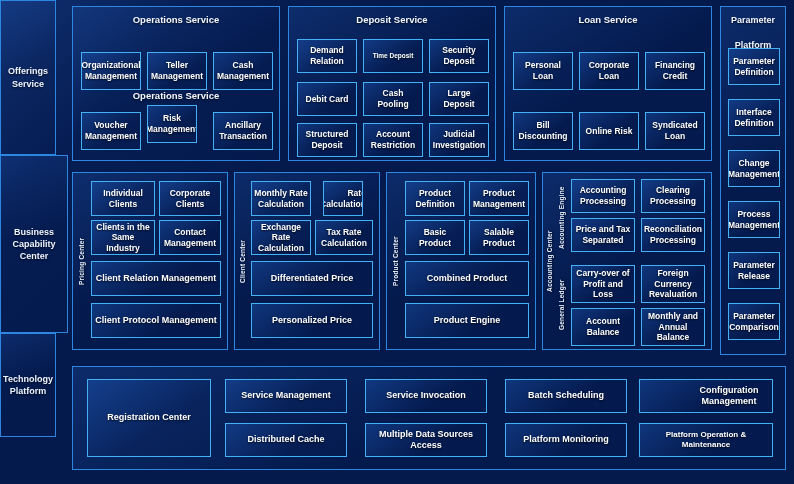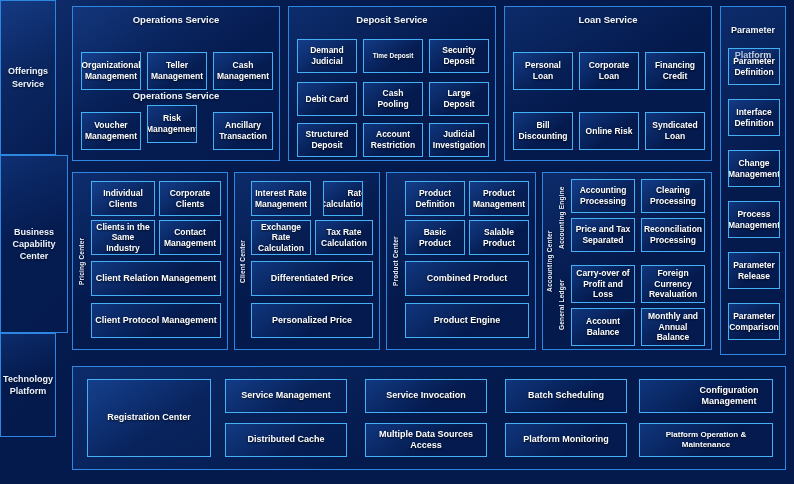--- a/index.html
+++ b/index.html
@@ -76,21 +76,21 @@
     <div class="card" style="position:absolute;left:74px;top:45px;width:60px;height:38px;">Teller Management</div>
     <div class="card" style="position:absolute;left:140px;top:45px;width:60px;height:38px;">Cash Management</div>
     <div style="position:absolute;left:0;top:83px;width:100%;text-align:center;color:#f2f7ff;font-size:9.5px;font-weight:bold;text-shadow:0 1px 2px rgba(0,0,0,.7);">Operations Service</div>
     <div class="card" style="position:absolute;left:8px;top:105px;width:60px;height:38px;">Voucher Management</div>
     <div class="card" style="position:absolute;left:74px;top:98px;width:50px;height:38px;">Risk Management</div>
     <div class="card" style="position:absolute;left:140px;top:105px;width:60px;height:38px;">Ancillary Transaction</div>
   </div>
 
   <div class="panel" style="position:absolute;left:288px;top:6px;width:208px;height:155px;">
     <div class="panel-title">Deposit Service</div>
-    <div class="card" style="position:absolute;left:8px;top:32px;width:60px;height:34px;">Demand Judicial</div>
+    <div class="card" style="position:absolute;left:8px;top:32px;width:60px;height:34px;">Demand Relation</div>
     <div class="card tiny" style="position:absolute;left:74px;top:32px;width:60px;height:34px;">Time Deposit</div>
     <div class="card" style="position:absolute;left:140px;top:32px;width:60px;height:34px;">Security Deposit</div>
     <div class="card" style="position:absolute;left:8px;top:75px;width:60px;height:34px;">Debit Card</div>
     <div class="card" style="position:absolute;left:74px;top:75px;width:60px;height:34px;">Cash Pooling</div>
     <div class="card" style="position:absolute;left:140px;top:75px;width:60px;height:34px;">Large Deposit</div>
     <div class="card" style="position:absolute;left:8px;top:116px;width:60px;height:34px;">Structured Deposit</div>
     <div class="card" style="position:absolute;left:74px;top:116px;width:60px;height:34px;">Account Restriction</div>
     <div class="card" style="position:absolute;left:140px;top:116px;width:60px;height:34px;">Judicial Investigation</div>
   </div>
 
@@ -98,21 +98,21 @@
     <div class="panel-title">Loan Service</div>
     <div class="card" style="position:absolute;left:8px;top:45px;width:60px;height:38px;">Personal Loan</div>
     <div class="card" style="position:absolute;left:74px;top:45px;width:60px;height:38px;">Corporate Loan</div>
     <div class="card" style="position:absolute;left:140px;top:45px;width:60px;height:38px;">Financing Credit</div>
     <div class="card" style="position:absolute;left:8px;top:105px;width:60px;height:38px;">Bill Discounting</div>
     <div class="card" style="position:absolute;left:74px;top:105px;width:60px;height:38px;">Online Risk</div>
     <div class="card" style="position:absolute;left:140px;top:105px;width:60px;height:38px;">Syndicated Loan</div>
   </div>
 
   <div class="panel" style="position:absolute;left:720px;top:6px;width:66px;height:349px;">
-    <div style="text-align:center;color:#f2f7ff;font-size:9px;font-weight:bold;padding-top:18px;text-shadow:0 1px 2px rgba(0,0,0,.7);">Parameter</div>
+    <div style="text-align:center;color:#f2f7ff;font-size:9px;font-weight:bold;padding-top:8px;text-shadow:0 1px 2px rgba(0,0,0,.7);">Parameter</div>
     <div style="text-align:center;color:#f2f7ff;font-size:9px;font-weight:bold;padding-top:15px;text-shadow:0 1px 2px rgba(0,0,0,.7);">Platform</div>
     <div class="card" style="position:absolute;left:7px;top:41px;width:52px;height:37px;">Parameter Definition</div>
     <div class="card" style="position:absolute;left:7px;top:92px;width:52px;height:37px;">Interface Definition</div>
     <div class="card" style="position:absolute;left:7px;top:143px;width:52px;height:37px;">Change Management</div>
     <div class="card" style="position:absolute;left:7px;top:194px;width:52px;height:37px;">Process Management</div>
     <div class="card" style="position:absolute;left:7px;top:245px;width:52px;height:37px;">Parameter Release</div>
     <div class="card" style="position:absolute;left:7px;top:296px;width:52px;height:37px;">Parameter Comparison</div>
   </div>
 
   <div class="sidelabel" style="left:8px;top:172px;width:68px;height:178px;">
@@ -124,21 +124,21 @@
     <div class="card" style="position:absolute;left:18px;top:8px;width:64px;height:35px;">Individual Clients</div>
     <div class="card" style="position:absolute;left:86px;top:8px;width:62px;height:35px;">Corporate Clients</div>
     <div class="card" style="position:absolute;left:18px;top:47px;width:64px;height:35px;">Clients in the Same Industry</div>
     <div class="card" style="position:absolute;left:86px;top:47px;width:62px;height:35px;">Contact Management</div>
     <div class="card wide" style="position:absolute;left:18px;top:88px;width:130px;height:35px;">Client Relation Management</div>
     <div class="card wide" style="position:absolute;left:18px;top:130px;width:130px;height:35px;">Client Protocol Management</div>
   </div>
 
   <div class="panel" style="position:absolute;left:234px;top:172px;width:146px;height:178px;">
     <div class="vlabel" style="position:absolute;left:1px;top:0;width:12px;height:100%;">Client Center</div>
-    <div class="card" style="position:absolute;left:16px;top:8px;width:60px;height:35px;">Interest Rate Management</div>
+    <div class="card" style="position:absolute;left:16px;top:8px;width:60px;height:35px;">Monthly Rate Calculation</div>
     <div class="card" style="position:absolute;left:88px;top:8px;width:40px;height:35px;text-align:right;">Rate Calculation</div>
     <div class="card" style="position:absolute;left:16px;top:47px;width:60px;height:35px;">Exchange Rate Calculation</div>
     <div class="card" style="position:absolute;left:80px;top:47px;width:58px;height:35px;">Tax Rate Calculation</div>
     <div class="card wide" style="position:absolute;left:16px;top:88px;width:122px;height:35px;">Differentiated Price</div>
     <div class="card wide" style="position:absolute;left:16px;top:130px;width:122px;height:35px;">Personalized Price</div>
   </div>
 
   <div class="panel" style="position:absolute;left:386px;top:172px;width:150px;height:178px;">
     <div class="vlabel" style="position:absolute;left:2px;top:0;width:12px;height:100%;">Product Center</div>
     <div class="card" style="position:absolute;left:18px;top:8px;width:60px;height:35px;">Product Definition</div>

